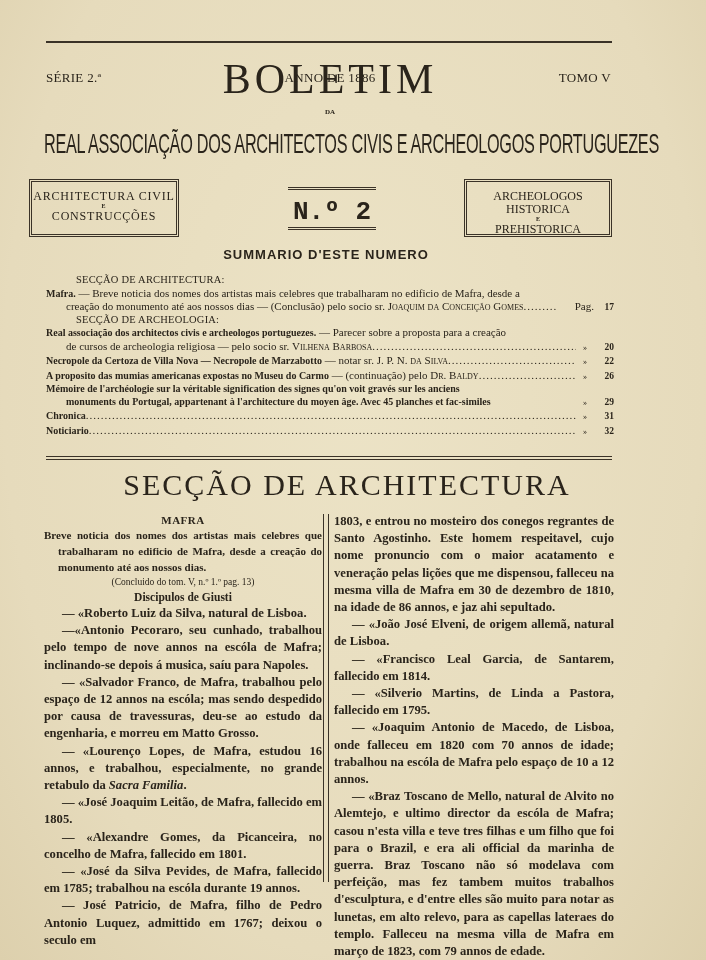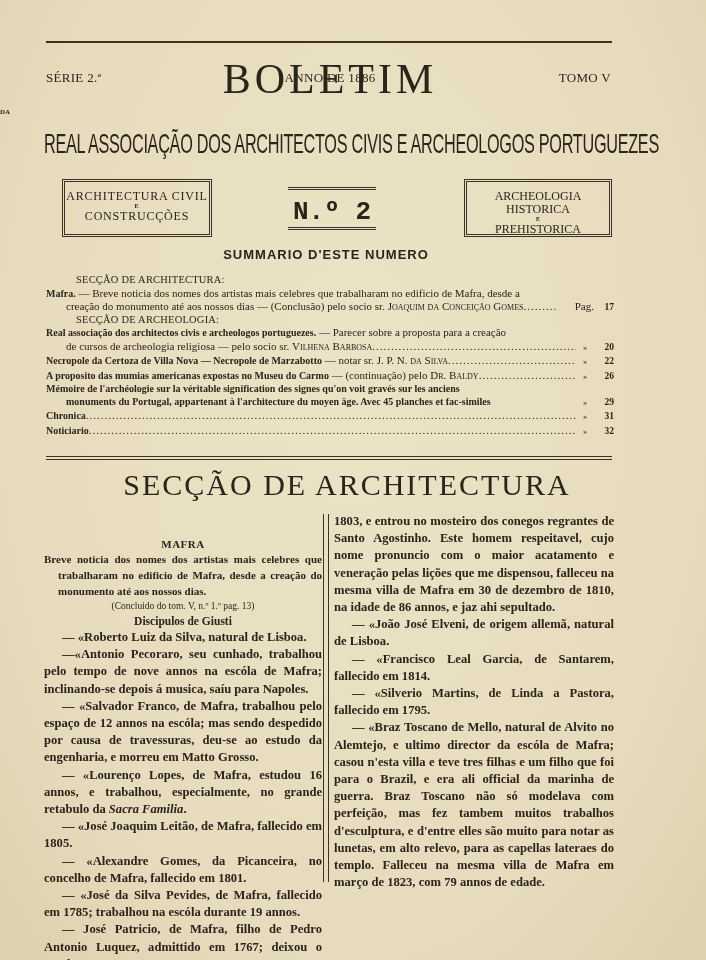--- a/index.html
+++ b/index.html
@@ -18,34 +18,34 @@
     position: absolute; top: 22px; left: 46px; width: 565px;
     display: flex; justify-content: space-between;
     font-size: 13px; letter-spacing: 0.3px; margin-top: 48px;
   }
   .hdr-rule { position: absolute; top: 41px; left: 46px; width: 566px; height: 2px; background: #3a3227; }
   .boletim {
     position: absolute; top: 57px; left: 0; width: 660px; text-align: center;
     font-size: 42px; letter-spacing: 4px; font-weight: normal;
     line-height: 44px;
   }
-  .da { position: absolute; top: 108px; left: 0; width: 660px; font-size: 7px; font-weight: bold; }
+  .da { position: absolute; top: 108px; left: 0; width: 660px; text-align: center; font-size: 7px; font-weight: bold; }
   .assoc {
     position: absolute; top: 124px; left: 44px; width: 570px;
     font-family: "Liberation Sans Narrow", "Liberation Sans", sans-serif;
     font-size: 28px; line-height: 40px; white-space: nowrap;
     transform: scaleX(0.58); transform-origin: left center;
     letter-spacing: -0.5px; font-weight: normal;
   }
   .box {
     position: absolute; border: 3px double #3a3227; text-align: center;
     font-size: 12px; line-height: 13px;
   }
   .box .sm { font-size: 6px; line-height: 7px; font-weight: bold; }
-  .box-left { top: 179px; left: 62px; width: 150px; height: 58px; padding-top: 8px; box-sizing: border-box; letter-spacing: 0.8px; }
+  .box-left { top: 179px; left: 29px; width: 150px; height: 58px; padding-top: 8px; box-sizing: border-box; letter-spacing: 0.8px; }
   .box-right { top: 179px; left: 464px; width: 148px; height: 58px; padding-top: 8px; box-sizing: border-box; }
   .num-rule { position: absolute; left: 288px; width: 88px; border-top: 3px double #3a3227; height: 0; }
   .num {
     position: absolute; top: 197px; left: 288px; width: 88px; text-align: center;
     font-family: Liberation Mono, monospace; font-size: 26px; font-weight: bold;
   }
   .summ-title {
     position: absolute; top: 247px; left: 0; width: 652px; text-align: center;
     font-family: "Liberation Sans", sans-serif; font-size: 13px; font-weight: bold; letter-spacing: 1px;
   }
@@ -63,21 +63,21 @@
   .toc .normal { font-weight: normal; font-size: 11px; }
   .rule2 { position: absolute; left: 46px; width: 566px; height: 0; border-top: 4px double #3a3227; }
   .sec-heading {
     position: absolute; top: 468px; left: 17px; width: 660px; text-align: center;
     font-size: 30px; letter-spacing: 2px; font-weight: normal;
   }
   .col { position: absolute; top: 513px; font-size: 12.6px; line-height: 17.2px; text-align: justify; }
   .col-left { left: 44px; width: 278px; }
   .col-right { left: 334px; width: 280px; }
   .divider { position: absolute; top: 514px; left: 323px; width: 4px; height: 368px; border-left: 1px solid #3a3227; border-right: 1px solid #3a3227; }
-  .art-title { text-align: center; font-weight: bold; font-size: 11px; letter-spacing: 0.5px; line-height: 14px; margin-top: 24px; }
+  .art-title { text-align: center; font-weight: bold; font-size: 11px; letter-spacing: 0.5px; line-height: 14px; }
   .art-sub { font-weight: bold; font-size: 11px; line-height: 16px; text-align: justify; padding-left: 14px; text-indent: -14px; }
   .art-note { text-align: center; font-size: 9.5px; line-height: 15px; }
   .art-h { text-align: center; font-weight: bold; font-size: 11.5px; line-height: 15px; }
   .p { margin: 0; font-weight: bold; }
   .p.ind { text-indent: 18px; }
   .it { font-style: italic; }
 </style>
 </head>
 <body>
 
@@ -98,21 +98,21 @@
     <div>ARCHITECTURA CIVIL</div>
     <div class="sm">E</div>
     <div>CONSTRUCÇÕES</div>
   </div>
 
   <div class="num-rule" style="top:187px"></div>
   <div class="num">N.º 2</div>
   <div class="num-rule" style="top:227px"></div>
 
   <div class="box box-right">
-    <div>ARCHEOLOGIA HISTORICA</div>
+    <div>ARCHEOLOGOS HISTORICA</div>
     <div class="sm">E</div>
     <div>PREHISTORICA</div>
   </div>
 
   <div class="summ-title">SUMMARIO D'ESTE NUMERO</div>
 
   <div class="toc">
     <div class="sec">SECÇÃO DE ARCHITECTURA:</div>
     <div class="line">
       <span class="grow"><span class="main">Mafra.</span><span class="normal"> — Breve noticia dos nomes dos artistas mais celebres que trabalharam no edificio de Mafra, desde a</span></span>
@@ -181,16 +181,17 @@
     <p class="p ind">— José Patricio, de Mafra, filho de Pedro Antonio Luquez, admittido em 1767; deixou o seculo em</p>
   </div>
 
   <div class="divider"></div>
 
   <div class="col col-right">
     <p class="p">1803, e entrou no mosteiro dos conegos regrantes de Santo Agostinho. Este homem respeitavel, cujo nome pronuncio com o maior acatamento e veneração pelas lições que me dispensou, falleceu na mesma villa de Mafra em 30 de dezembro de 1810, na idade de 86 annos, e jaz ahi sepultado.</p>
     <p class="p ind">— «João José Elveni, de origem allemã, natural de Lisboa.</p>
     <p class="p ind">— «Francisco Leal Garcia, de Santarem, fallecido em 1814.</p>
     <p class="p ind">— «Silverio Martins, de Linda a Pastora, fallecido em 1795.</p>
+    <p class="p ind">— «Joaquim Antonio de Macedo, de Lisboa, onde falleceu em 1820 com 70 annos de idade; trabalhou na escóla de Mafra pelo espaço de 10 a 12 annos.</p>
     <p class="p ind">— «Braz Toscano de Mello, natural de Alvito no Alemtejo, e ultimo director da escóla de Mafra; casou n'esta villa e teve tres filhas e um filho que foi para o Brazil, e era ali official da marinha de guerra. Braz Toscano não só modelava com perfeição, mas fez tambem muitos trabalhos d'esculptura, e d'entre elles são muito para notar as lunetas, em alto relevo, para as capellas lateraes do templo. Falleceu na mesma villa de Mafra em março de 1823, com 79 annos de edade.</p>
   </div>
 
 </div>
 
 </body></html>

